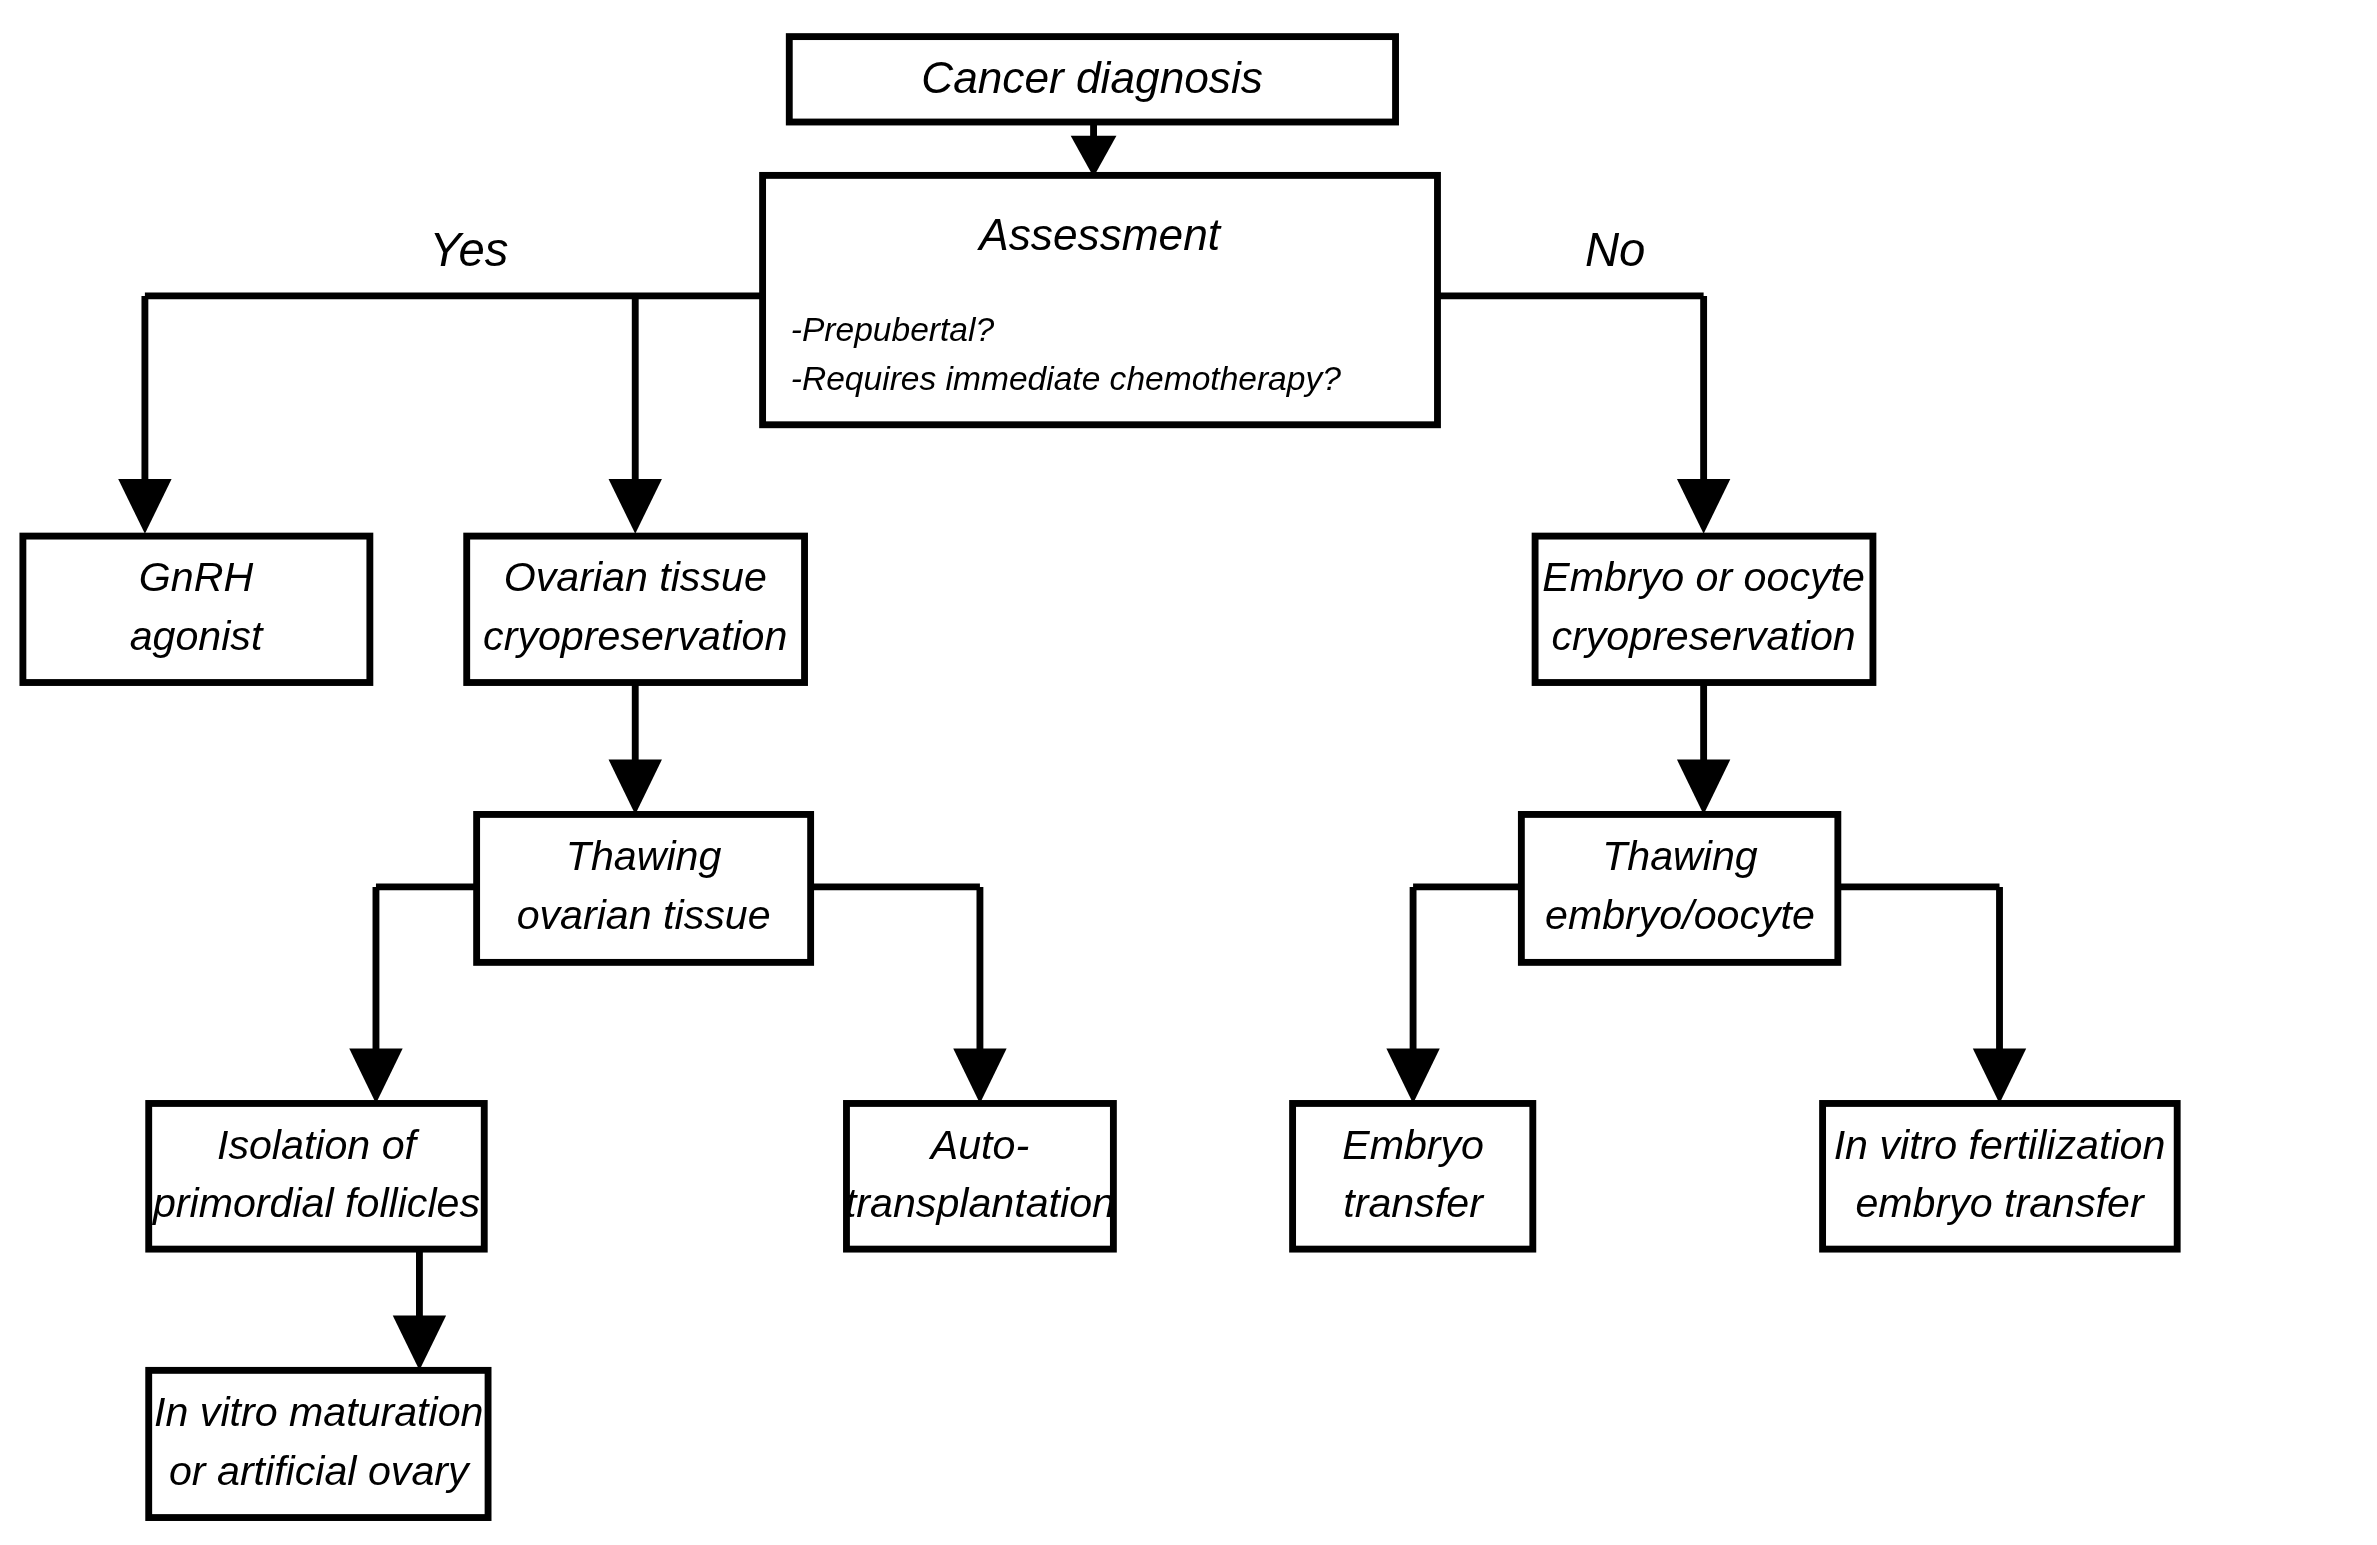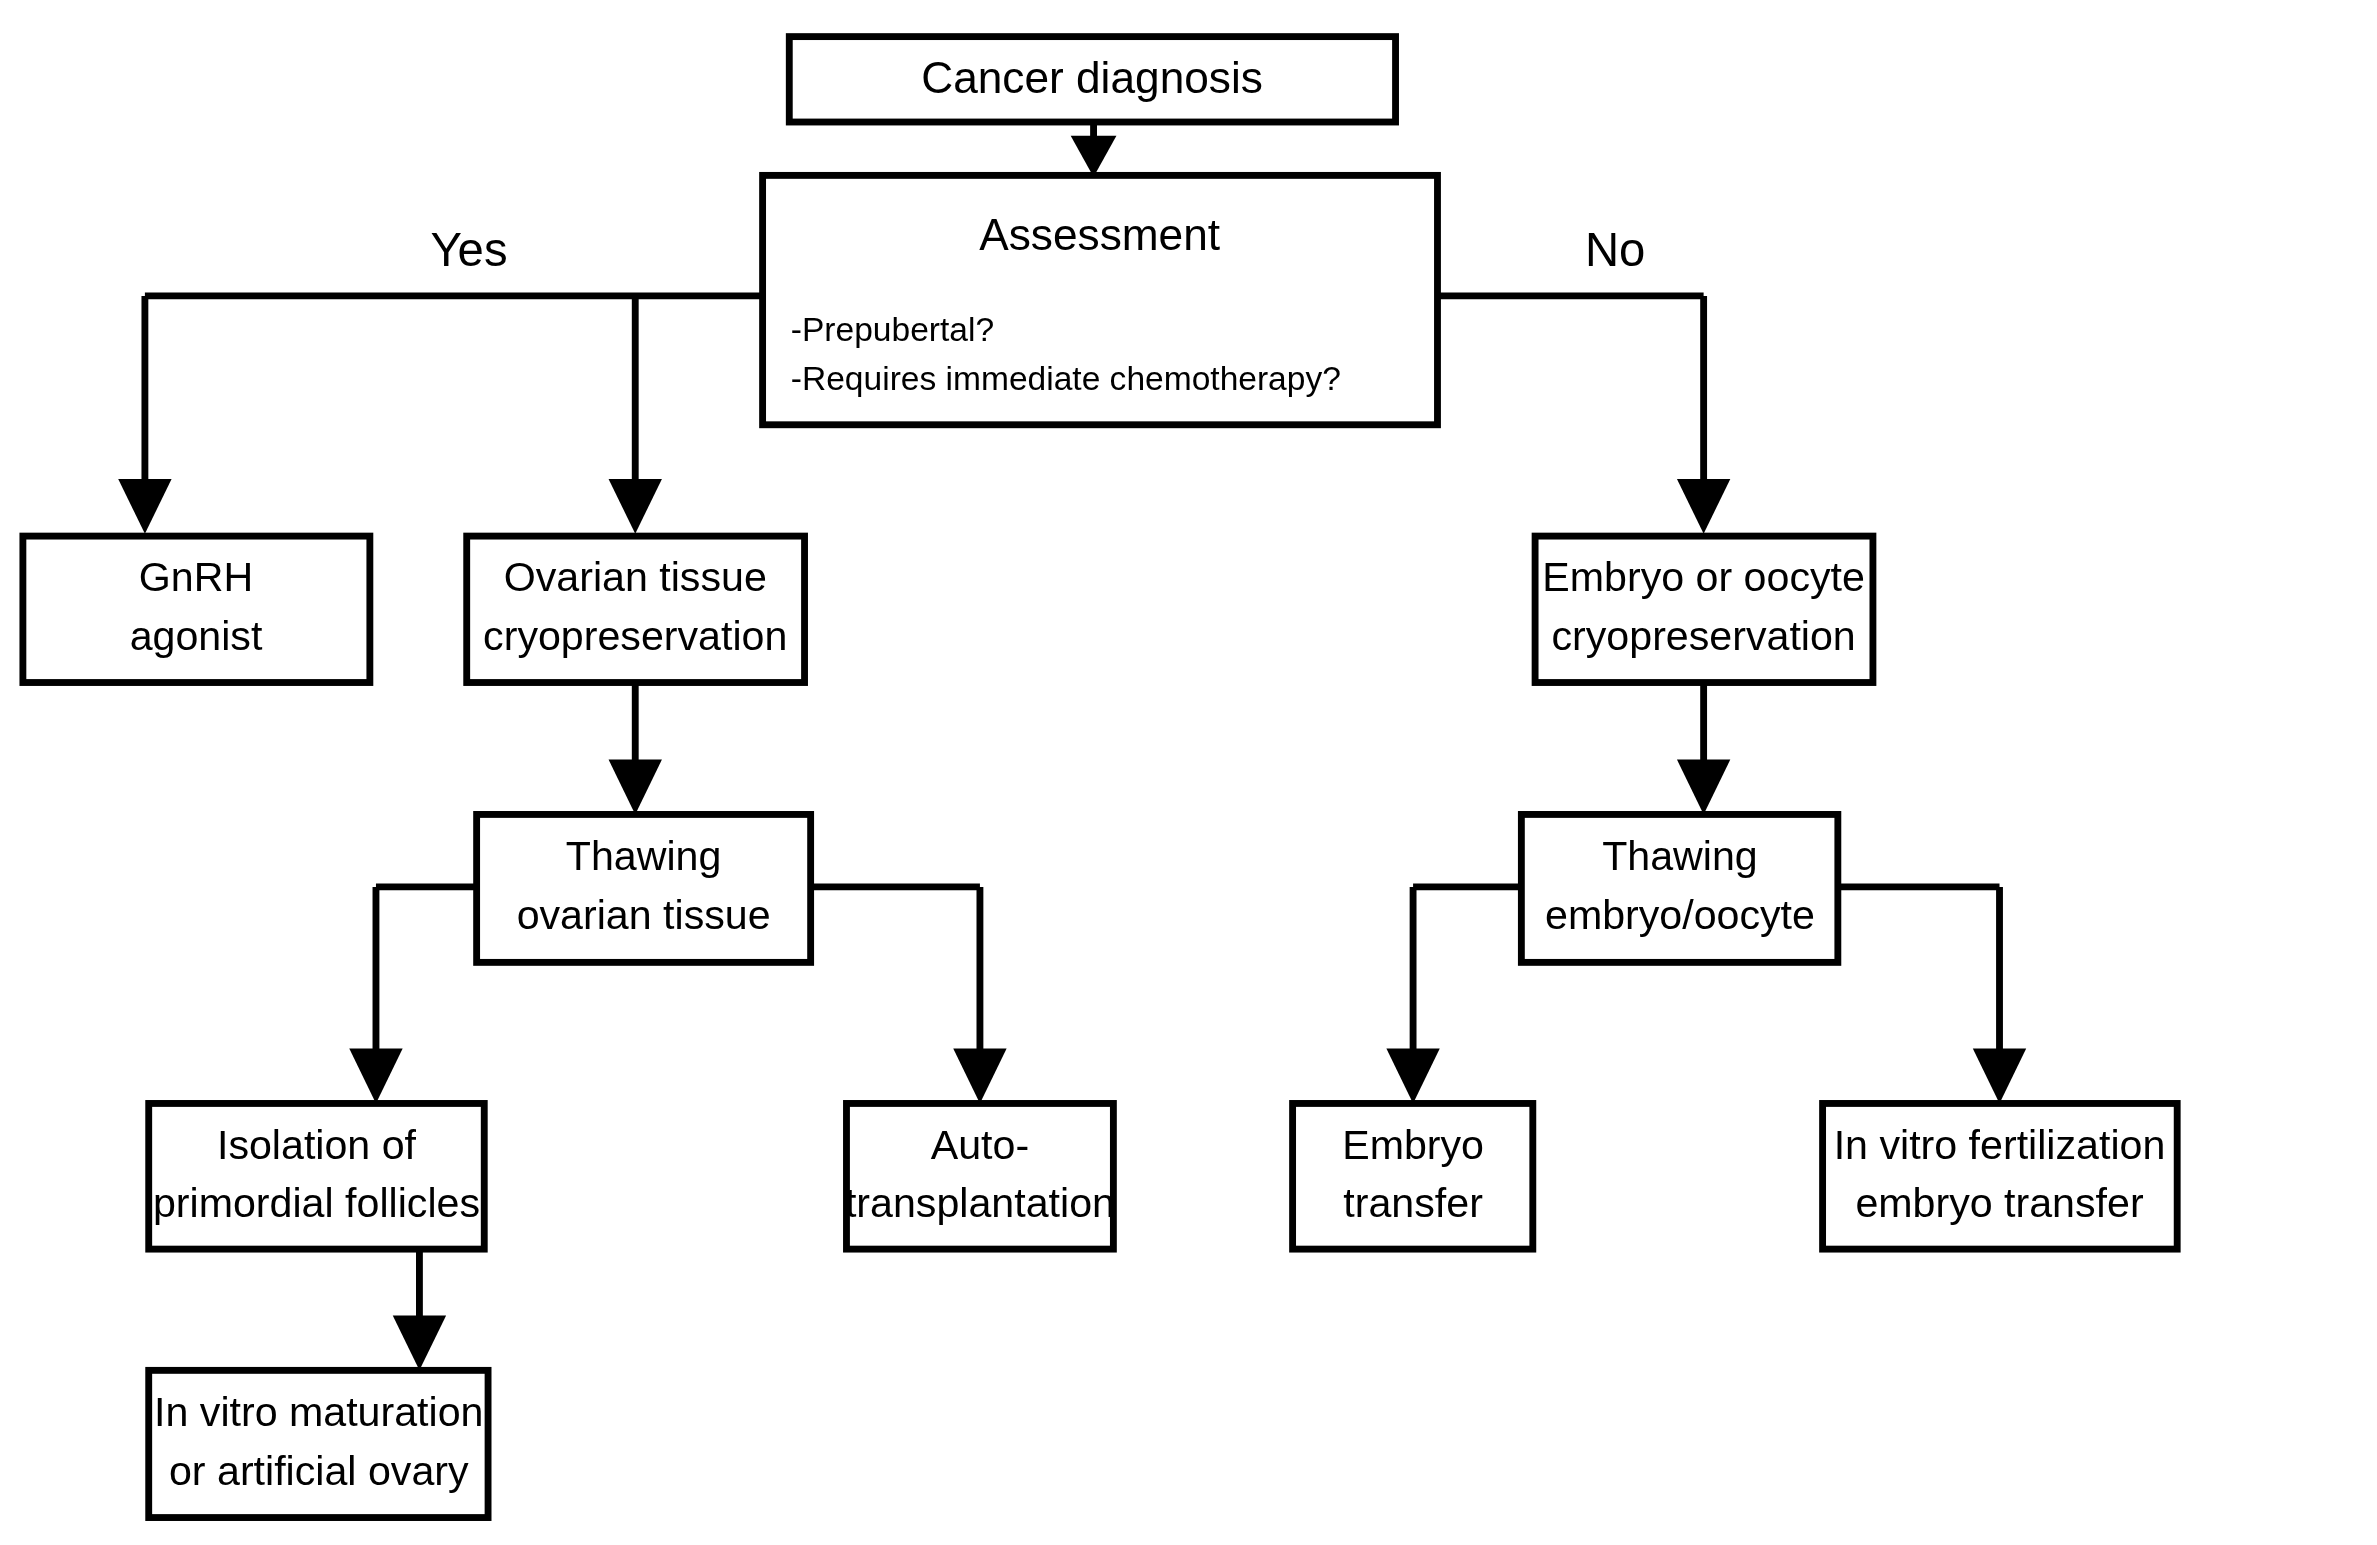--- a/index.html
+++ b/index.html
@@ -11,20 +11,21 @@
     width: 2377px;
     height: 1545px;
     font-family: "Liberation Sans", sans-serif;
     overflow: hidden;
   }
   #flowchart-root {
     position: relative;
     width: 1946px;
     height: 1545px;
     background: #ffffff;
+    font-style: italic;
   }
   svg#diagram {
     display: block;
     width: 2377px;
     height: 1545px;
   }
   .node-rect {
     fill: #ffffff;
     stroke: #000000;
     stroke-width: 9;

